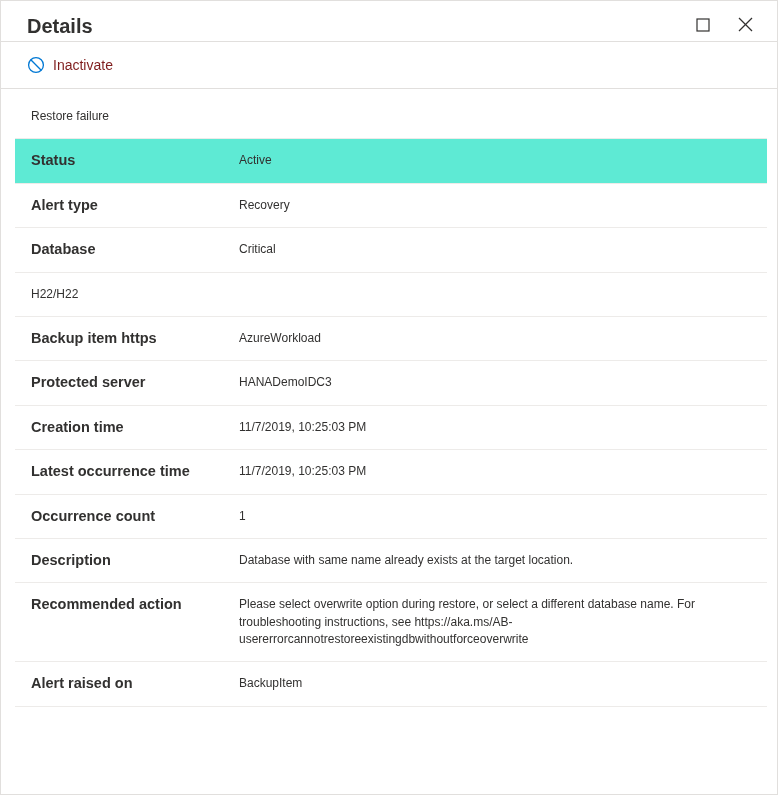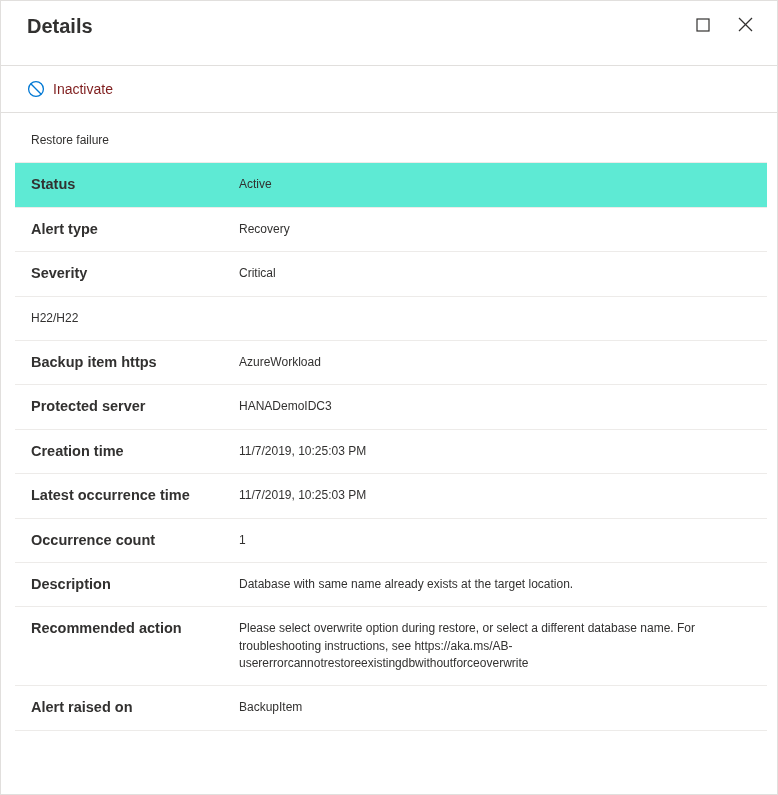--- a/index.html
+++ b/index.html
@@ -19,21 +19,21 @@
     .window {
       display: flex;
       flex-direction: column;
       height: 100%;
       border: 1px solid #e1dfdd;
     }
     .titlebar {
       display: flex;
       align-items: center;
       justify-content: space-between;
-      padding: 12px 20px 26px 26px;
+      padding: 12px 20px 2px 26px;
       border-bottom: 1px solid #e1dfdd;
       text-align: center;
     }
     .title {
       font-size: 20px;
       font-weight: 600;
       color: #323130;
     }
     .window-controls {
       display: flex;
@@ -162,21 +162,21 @@
         </div>
         <div class="detail-row highlighted">
           <div class="detail-label">Status</div>
           <div class="detail-value">Active</div>
         </div>
         <div class="detail-row">
           <div class="detail-label">Alert type</div>
           <div class="detail-value">Recovery</div>
         </div>
         <div class="detail-row">
-          <div class="detail-label">Severity</div>
+          <div class="detail-label">Database</div>
           <div class="detail-value">Critical</div>
         </div>
         <div class="detail-row">
           <div class="detail-value">H22/H22</div>
         </div>
         <div class="detail-row">
           <div class="detail-label">Backup item https</div>
           <div class="detail-value">AzureWorkload</div>
         </div>
         <div class="detail-row">

